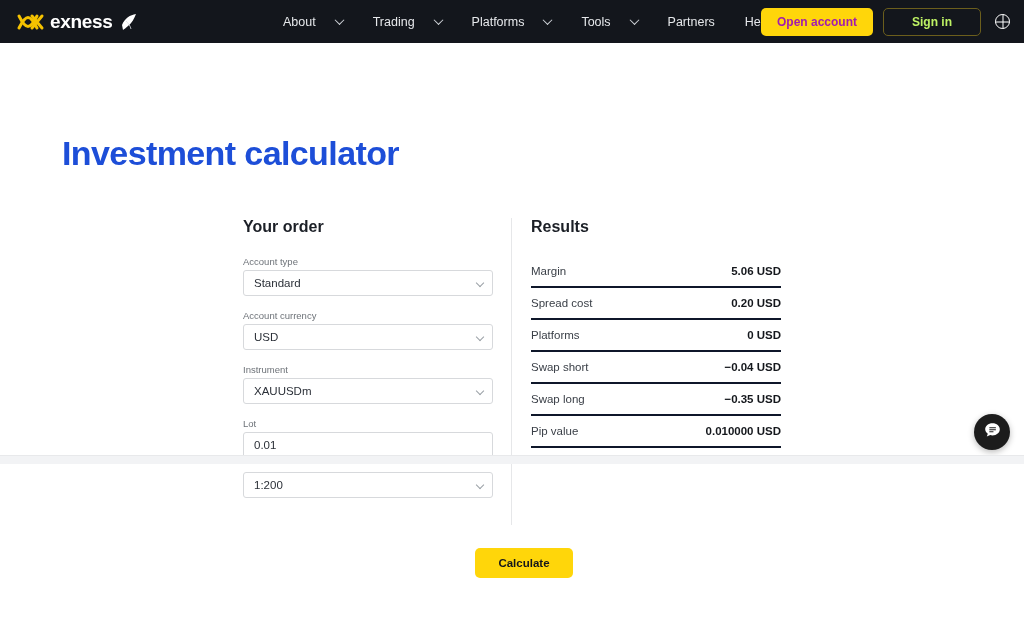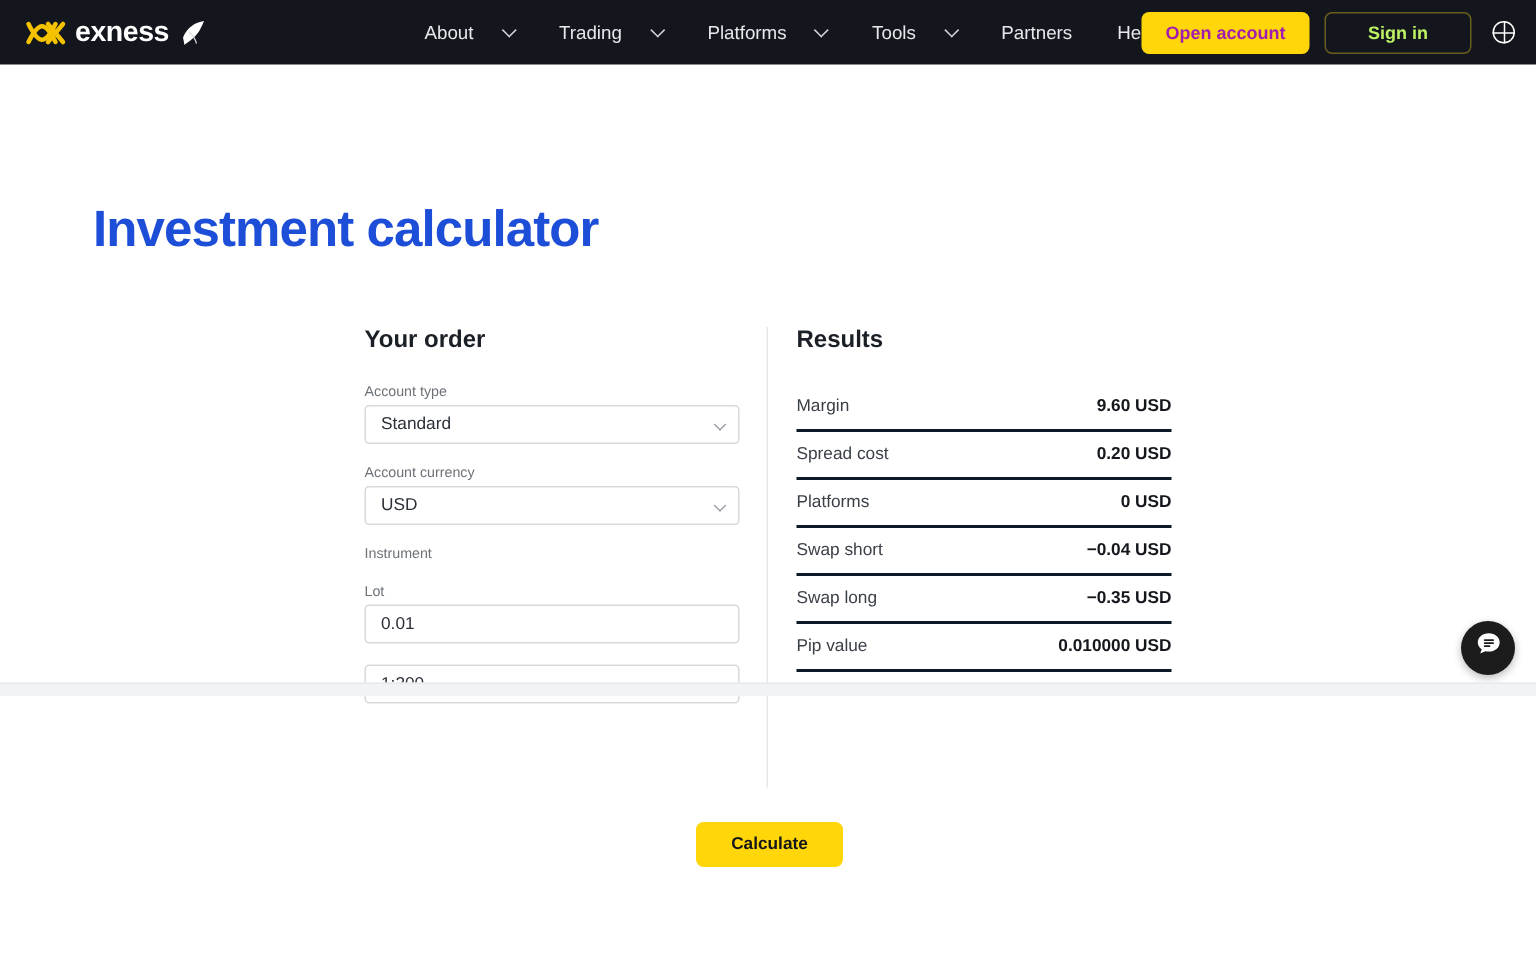--- a/index.html
+++ b/index.html
@@ -98,21 +98,21 @@
 
   .result-row {
     display:flex; justify-content:space-between; align-items:center;
     height:32px; border-bottom:2px solid #0f172a; font-size:11.5px;
   }
   .result-row:first-of-type { border-top:1px solid #ececee; }
   .result-label { color:#3b4048; }
   .result-value { color:#14171c; font-weight:bold; }
 
   .calc-btn-wrap {
-    position:absolute; left:0; top:330px; width:540px;
+    position:absolute; left:11px; top:330px; width:540px;
     display:flex; justify-content:center;
   }
   .btn-calculate {
     background:#ffd60a; color:#14161b; border:none; border-radius:5px;
     font-size:11.5px; font-weight:bold; width:98px; height:30px; cursor:pointer;
   }
 
   
   .chat-fab {
     position:absolute; right:14px; bottom:14px;
@@ -201,20 +201,24 @@
         <div class="field">
           <div class="field-label">Account currency</div>
           <div class="control">
             <span>USD</span>
             <i class="chev"></i>
           </div>
         </div>
 
         <div class="field">
           <div class="field-label">Instrument</div>
+          <div class="control">
+            <span>XAUUSDm</span>
+            <i class="chev"></i>
+          </div>
         </div>
 
         <div class="field">
           <div class="field-label">Lot</div>
           <div class="control input-box">
             <span>0.01</span>
           </div>
         </div>
 
         <div class="field">
@@ -225,21 +229,21 @@
         </div>
       </div>
 
       <div class="divider"></div>
 
       <div class="col-results">
         <div class="section-title">Results</div>
 
         <div class="result-row">
           <span class="result-label">Margin</span>
-          <span class="result-value">9.60 USD</span>
+          <span class="result-value">5.06 USD</span>
         </div>
         <div class="result-row">
           <span class="result-label">Spread cost</span>
           <span class="result-value">0.20 USD</span>
         </div>
         <div class="result-row">
           <span class="result-label">Platforms</span>
           <span class="result-value">0 USD</span>
         </div>
         <div class="result-row">

